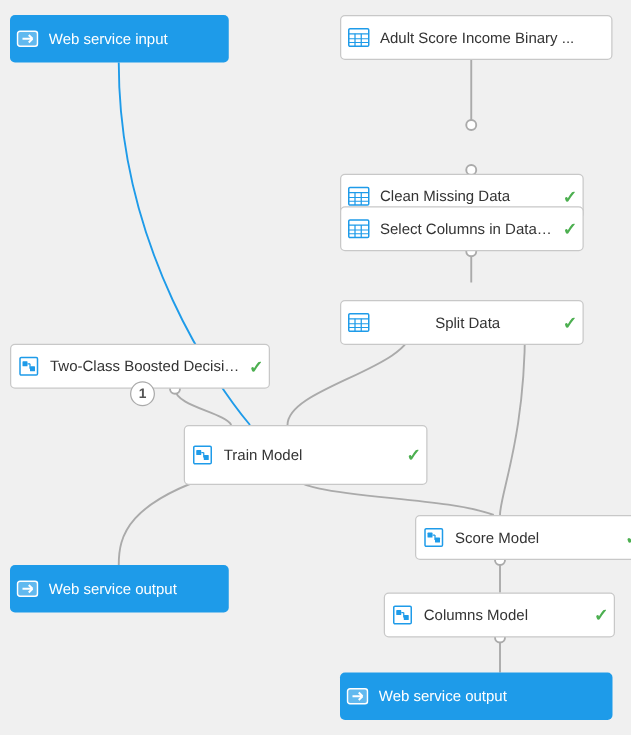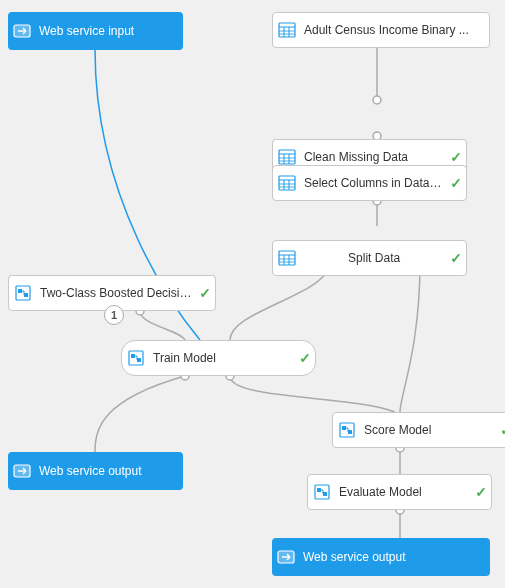--- a/index.html
+++ b/index.html
@@ -136,21 +136,21 @@
     <div class="node-icon">
       <svg width="18" height="18" viewBox="0 0 18 18">
         <rect x="1" y="2" width="16" height="14" rx="1" fill="none" stroke="#1e9be9" stroke-width="1.2"></rect>
         <line x1="1" y1="6" x2="17" y2="6" stroke="#1e9be9" stroke-width="1"></line>
         <line x1="6" y1="6" x2="6" y2="16" stroke="#1e9be9" stroke-width="1"></line>
         <line x1="11" y1="6" x2="11" y2="16" stroke="#1e9be9" stroke-width="1"></line>
         <line x1="1" y1="10" x2="17" y2="10" stroke="#1e9be9" stroke-width="0.8"></line>
         <line x1="1" y1="13" x2="17" y2="13" stroke="#1e9be9" stroke-width="0.8"></line>
       </svg>
     </div>
-    <span class="node-label">Adult Census Income Binary ...</span>
+    <span class="node-label">Adult Score Income Binary ...</span>
   </div>
 
   <div class="node node-white" style="left:272px; top:100px; width:195px; height:36px;margin-top:39px;">
     <div class="node-icon">
       <svg width="18" height="18" viewBox="0 0 18 18">
         <rect x="1" y="2" width="16" height="14" rx="1" fill="none" stroke="#1e9be9" stroke-width="1.2"></rect>
         <line x1="1" y1="6" x2="17" y2="6" stroke="#1e9be9" stroke-width="1"></line>
         <line x1="6" y1="6" x2="6" y2="16" stroke="#1e9be9" stroke-width="1"></line>
         <line x1="11" y1="6" x2="11" y2="16" stroke="#1e9be9" stroke-width="1"></line>
         <line x1="1" y1="10" x2="17" y2="10" stroke="#1e9be9" stroke-width="0.8"></line>
@@ -200,21 +200,21 @@
         <line x1="8" y1="7" x2="10" y2="7" stroke="#1e9be9" stroke-width="1"></line>
         <line x1="10" y1="7" x2="10" y2="11" stroke="#1e9be9" stroke-width="1"></line>
       </svg>
     </div>
     <span class="node-label">Two-Class Boosted Decision ...</span>
     <span class="check">✓</span>
   </div>
 
   <div class="badge" style="left:104px; top:305px;">1</div>
 
-  <div class="node node-white" style="left:121px; top:340px; width:195px; height:36px;border-radius:14px;">
+  <div class="node node-white" style="left:147px; top:340px; width:195px; height:48px;">
     <div class="node-icon">
       <svg width="18" height="18" viewBox="0 0 18 18">
         <rect x="2" y="2" width="14" height="14" rx="1" fill="none" stroke="#1e9be9" stroke-width="1.2"></rect>
         <rect x="4" y="5" width="4" height="4" fill="#1e9be9" rx="0.5"></rect>
         <rect x="10" y="9" width="4" height="4" fill="#1e9be9" rx="0.5"></rect>
         <line x1="8" y1="7" x2="10" y2="7" stroke="#1e9be9" stroke-width="1"></line>
         <line x1="10" y1="7" x2="10" y2="11" stroke="#1e9be9" stroke-width="1"></line>
       </svg>
     </div>
     <span class="node-label">Train Model</span>
@@ -238,21 +238,21 @@
   <div class="node node-white" style="left:307px; top:474px; width:185px; height:36px;">
     <div class="node-icon">
       <svg width="18" height="18" viewBox="0 0 18 18">
         <rect x="2" y="2" width="14" height="14" rx="1" fill="none" stroke="#1e9be9" stroke-width="1.2"></rect>
         <rect x="4" y="5" width="4" height="4" fill="#1e9be9" rx="0.5"></rect>
         <rect x="10" y="9" width="4" height="4" fill="#1e9be9" rx="0.5"></rect>
         <line x1="8" y1="7" x2="10" y2="7" stroke="#1e9be9" stroke-width="1"></line>
         <line x1="10" y1="7" x2="10" y2="11" stroke="#1e9be9" stroke-width="1"></line>
       </svg>
     </div>
-    <span class="node-label">Evaluate Model</span>
+    <span class="node-label">Columns Model</span>
     <span class="check">✓</span>
   </div>
 
   <div class="node node-blue" style="left:8px; top:452px; width:175px; height:38px;">
     <div class="node-icon">
       <svg width="18" height="18" viewBox="0 0 18 18">
         <rect x="1" y="3" width="16" height="12" rx="2" fill="rgba(255,255,255,0.3)" stroke="white" stroke-width="1.2"></rect>
         <line x1="5" y1="9" x2="13" y2="9" stroke="white" stroke-width="1.5"></line>
         <line x1="10" y1="6" x2="13" y2="9" stroke="white" stroke-width="1.5"></line>
         <line x1="10" y1="12" x2="13" y2="9" stroke="white" stroke-width="1.5"></line>

